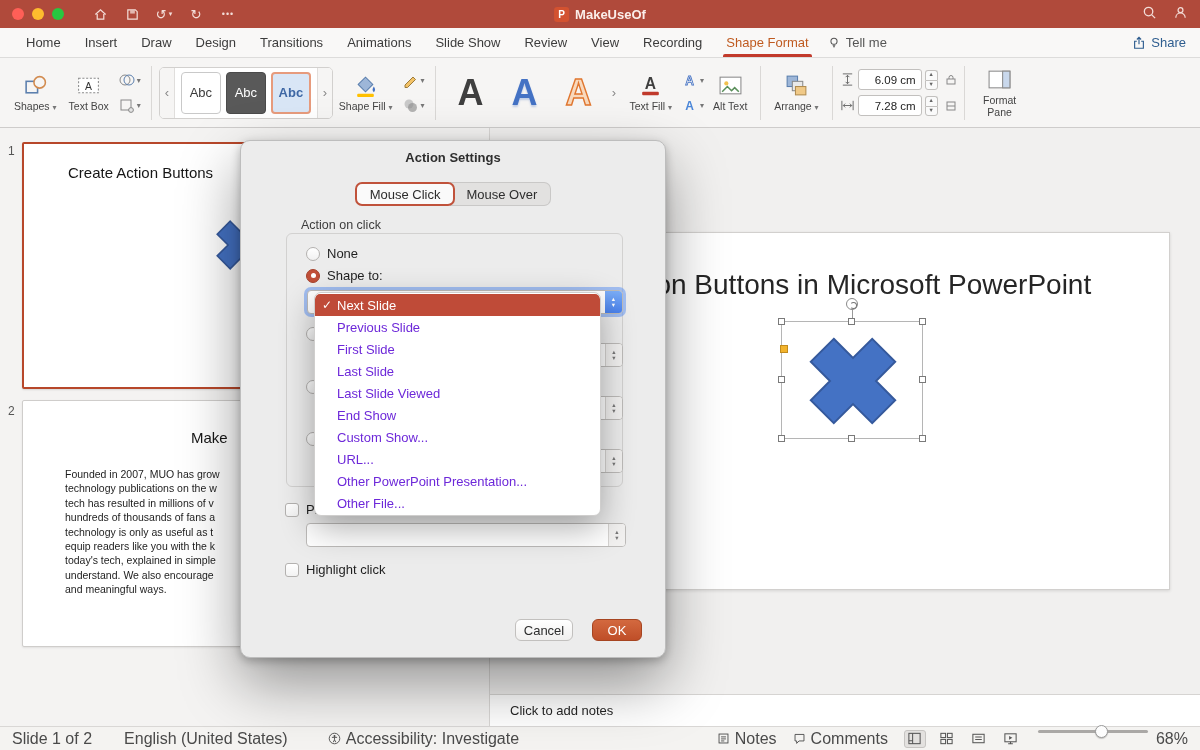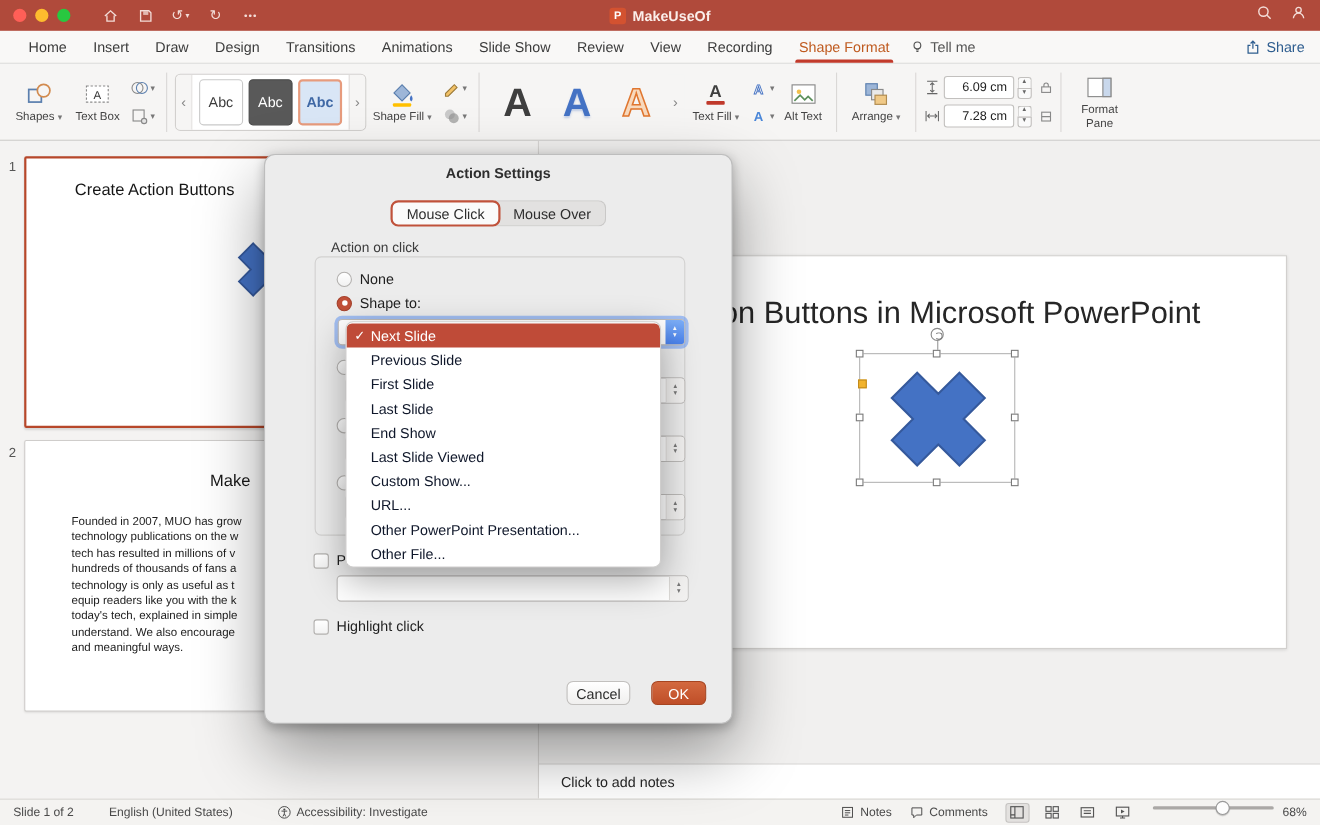--- a/index.html
+++ b/index.html
@@ -82,21 +82,21 @@
   .h-w{left:-4px;top:50%;margin-top:-4px;} .h-e{right:-4px;top:50%;margin-top:-4px;}
   .h-sw{left:-4px;bottom:-4px;} .h-s{left:50%;bottom:-4px;margin-left:-4px;} .h-se{right:-4px;bottom:-4px;}
   .adj-handle { position:absolute; left:-2px; top:23px; width:8px; height:8px; background:#f2b32c; border:1px solid #c28b1d; }
   .rot-line { position:absolute; left:50%; top:-13px; width:1px; height:13px; background:#9a9a9a; }
   .rot-handle { position:absolute; left:50%; top:-24px; margin-left:-6px; width:12px; height:12px; border-radius:50%; background:#fff; border:1px solid #8a8a8a; }
   .rot-handle::after { content:""; position:absolute; left:2.5px; top:2.5px; width:5px; height:5px; border:1px solid #777; border-left-color:transparent; border-radius:50%; }
 
   .notes-area { position:absolute; left:0; right:0; bottom:0; height:32px; background:#fff; border-top:1px solid #d6d4d2; display:flex; align-items:center; padding-left:20px; font-size:13px; color:#262626; }
 
   
-  .statusbar { position:absolute; left:0; right:0; bottom:0; height:24px; background:#f4f3f1; border-top:1px solid #d9d7d5; display:flex; align-items:center; padding:0 12px; font-size:11px; color:#4a4a4a; z-index:9; }
+  .statusbar { position:absolute; left:0; right:0; bottom:0; height:24px; background:#f4f3f1; border-top:1px solid #d9d7d5; display:flex; align-items:center; padding:0 12px; font-size:16px; color:#4a4a4a; z-index:9; }
   .sb-item { display:flex; align-items:center; gap:5px; white-space:nowrap; }
   .sb-item svg { width:13px; height:13px; }
   .sb-lang { margin-left:32px; }
   .sb-acc { margin-left:40px; }
   .sb-right { margin-left:auto; display:flex; align-items:center; gap:16px; }
   .view-icons { display:flex; align-items:center; gap:10px; }
   .view-btn { display:flex; align-items:center; justify-content:center; width:22px; height:18px; color:#555; }
   .view-btn svg { width:15px; height:15px; }
   .view-btn.active { background:#e3e1df; border:1px solid #c6c4c2; border-radius:3px; }
   .zoom { display:flex; align-items:flex-start; gap:8px; }
@@ -115,21 +115,21 @@
   .radio-row { position:absolute; display:flex; align-items:center; gap:7px; color:#1f1f1f; }
   .radio { width:14px; height:14px; border-radius:50%; background:linear-gradient(#ffffff,#f1f1f1); border:1px solid #b3b1af; flex:none; }
   .radio.sel { background:#c14f38; border-color:#a5422d; position:relative; }
   .radio.sel::after { content:""; position:absolute; left:50%; top:50%; width:5px; height:5px; margin:-2.5px 0 0 -2.5px; background:#fff; border-radius:50%; }
   .u-field { position:absolute; height:24px; background:#fff; border:1px solid #bdbbb9; border-radius:4px; }
   .u-cap { position:absolute; right:0; top:0; bottom:0; width:17px; border-radius:0 3px 3px 0; display:flex; flex-direction:column; align-items:center; justify-content:center; font-size:6.5px; line-height:6px; }
   .u-cap.blue { background:linear-gradient(#7caef7,#4a82ee); color:#fff; }
   .u-cap.gray { background:#f2f1f0; border-left:1px solid #d5d3d1; color:#777; }
   .focus-ring { box-shadow:0 0 0 3px rgba(100,152,244,.55); }
   .menu { position:absolute; left:73px; top:151px; width:287px; background:#fff; border:1px solid #cfcecd; border-radius:7px; box-shadow:0 12px 34px rgba(0,0,0,.32); padding:1px 0; overflow:hidden; z-index:5; }
-  .menu-item { height:22px; display:flex; align-items:center; padding-left:22px; font-size:13px; color:#0f172a; position:relative; }
+  .menu-item { height:22px; display:flex; align-items:center; padding-left:22px; font-size:13px; color:#6d28d9; position:relative; }
   .menu-item .check { position:absolute; left:7px; font-size:12px; }
   .menu-item.sel { background:#bf4b38; color:#fff; border-radius:5px 5px 0 0; }
   .chk-row { position:absolute; display:flex; align-items:center; gap:7px; color:#1f1f1f; }
   .checkbox { width:14px; height:14px; background:linear-gradient(#ffffff,#f2f2f2); border:1px solid #b3b1af; border-radius:3px; flex:none; }
   .dlg-btn { position:absolute; top:478px; height:22px; border-radius:6px; display:flex; align-items:center; justify-content:center; font-size:13px; }
   .dlg-btn.cancel { left:274px; width:58px; background:linear-gradient(#ffffff,#f0efee); border:1px solid #c2c0be; color:#2d2d2d; }
   .dlg-btn.ok { left:351px; width:50px; background:linear-gradient(#d3693f,#bf4e28); border:1px solid #a64420; color:#fff; }
 </style>
 </head>
 <body>
@@ -485,24 +485,24 @@
       <div class="menu-item">
           <span>Previous Slide</span>
         </div>
       <div class="menu-item">
           <span>First Slide</span>
         </div>
       <div class="menu-item">
           <span>Last Slide</span>
         </div>
       <div class="menu-item">
+          <span>Last Slide Viewed</span>
+        </div>
+      <div class="menu-item">
           <span>End Show</span>
-        </div>
-      <div class="menu-item">
-          <span>Last Slide Viewed</span>
         </div>
       <div class="menu-item">
           <span>Custom Show...</span>
         </div>
       <div class="menu-item">
           <span>URL...</span>
         </div>
       <div class="menu-item">
           <span>Other PowerPoint Presentation...</span>
         </div>

